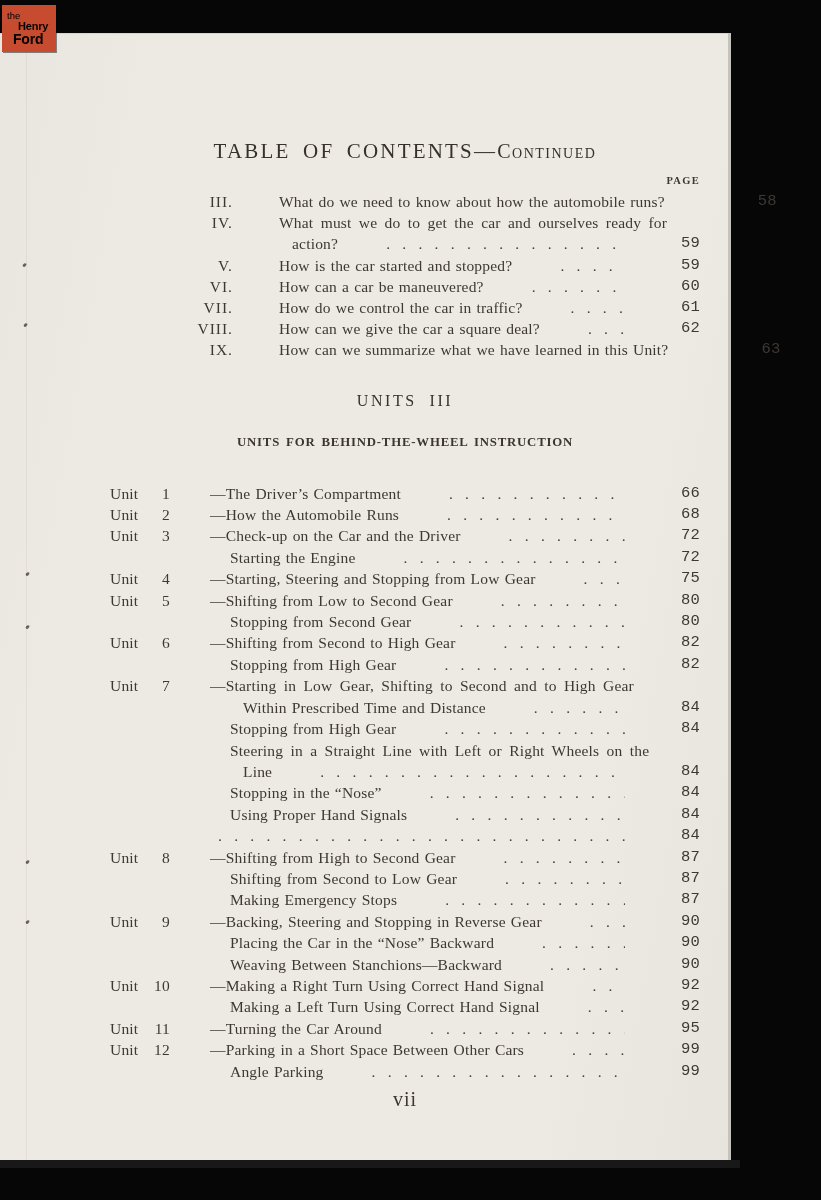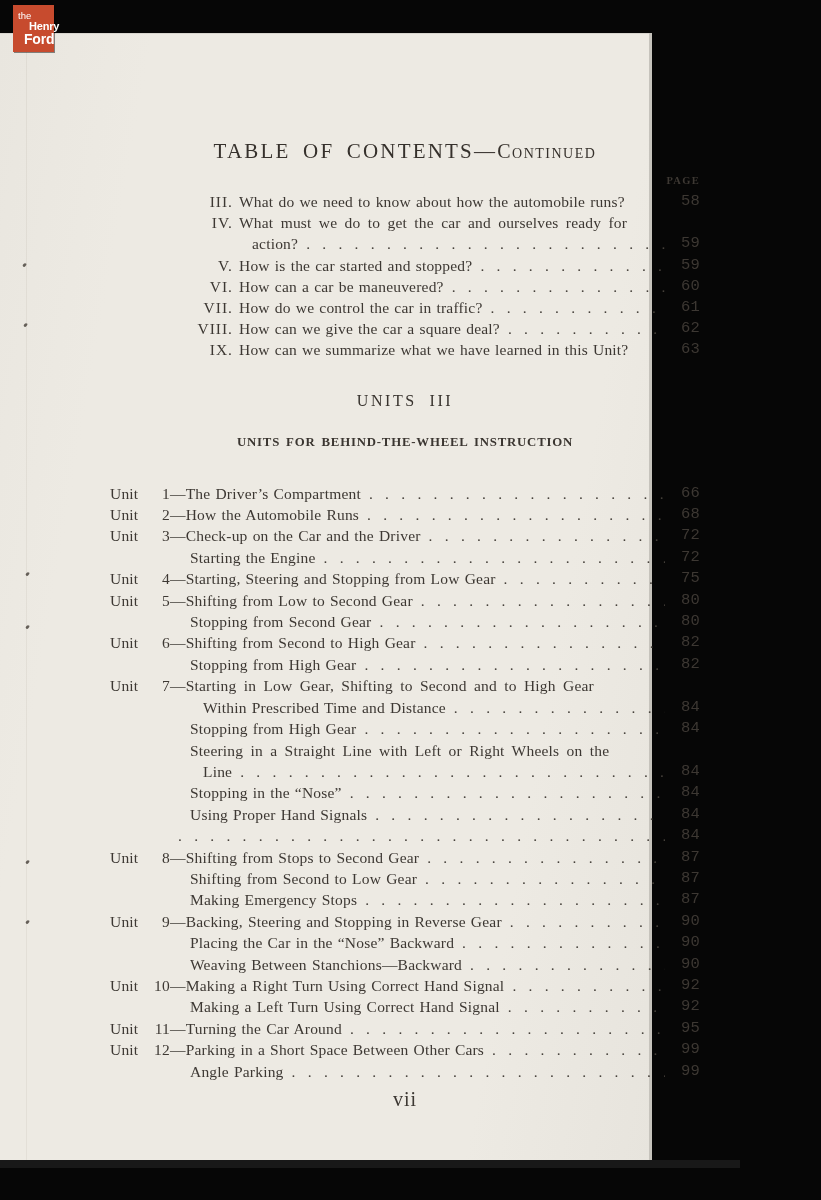--- a/index.html
+++ b/index.html
@@ -6,44 +6,44 @@
   body{
     width:821px;height:1200px;
     background:#060606;
     position:relative;
     overflow:hidden;
     font-family:"Liberation Serif","DejaVu Serif",serif;
   }
   
   .page{
     position:absolute;left:0;top:33px;
-    width:652px;height:1129px;
+    width:731px;height:1129px;
     background:linear-gradient(100deg,#e9e6df 0%,#edeae3 18%,#edeae3 78%,#e7e4dd 100%);
     box-shadow:inset -3px 0 0 #c6c3bc, inset 0 -2px 0 #bbb8b1, inset 0 1px 0 #d8d5ce;
     color:#3d3833;
   }
   .page-shadow{
     position:absolute;left:0;top:1160px;width:740px;height:8px;
     background:#181818;
   }
   .crease{
     position:absolute;left:26px;top:0;width:1px;height:100%;
     background:rgba(60,50,40,0.06);
   }
   .speck{
     position:absolute;width:3px;height:4px;border-radius:70% 30% 60% 40%;
     background:#4c463f;opacity:.85;transform:rotate(28deg);
   }
   
   .logo{
-    position:absolute;left:13px;top:5px;width:41px;height:47px;
+    position:absolute;left:2px;top:5px;width:54px;height:47px;
     background:#c74b2e;
     box-shadow:1px 1px 0 rgba(0,0,0,.45);
     font-family:"Liberation Sans","DejaVu Sans",sans-serif;
-    color:#ffffff;
+    color:#000000;
   }
   .logo .the{position:absolute;left:5px;top:5px;font-size:9.5px;font-weight:400;}
   .logo .henry{position:absolute;left:16px;top:15px;font-size:11px;font-weight:700;letter-spacing:-.2px;}
   .logo .ford{position:absolute;left:11px;top:26px;font-size:14px;font-weight:700;letter-spacing:-.2px;}
   
   .content{
     position:relative;
     margin-left:110px;width:590px;
     font-size:15.5px;word-spacing:1px;letter-spacing:.2px;
   }
@@ -55,21 +55,21 @@
   }
   .title .sc{font-variant:small-caps;font-size:20px;letter-spacing:1.5px;}
   .pagelabel{
     margin-top:11px;text-align:right;line-height:13px;
     font-size:10.5px;font-weight:700;letter-spacing:1.3px;color:#3d3833;
   }
   .roman-list{margin-top:4px;}
   .roman-list .row{line-height:21.2px;}
   .units-list{margin-top:32px;}
   .units-list .row{line-height:21.4px;}
-  .row{display:flex;align-items:center;white-space:nowrap;}
+  .row{display:flex;align-items:center;white-space:nowrap;gap:40px;}
   .num-col{flex:none;width:123px;text-align:right;letter-spacing:1px;}
   .row .txt{flex:none;margin-left:6px;}
   .units-list .row .txt{margin-left:0;}
   .cont-roman{margin-left:19px !important;}
   .ind1{margin-left:20px !important;}
   .ind2{margin-left:33px !important;}
   .justify{word-spacing:3.2px;}
   .unit-col{flex:none;width:60px;display:flex;justify-content:space-between;}
   .leader{
     flex:1 1 auto;min-width:8px;overflow:hidden;white-space:nowrap;
@@ -271,21 +271,21 @@
         <div class="row">
           <span class="unit-col"></span>
           <span class="leader"></span>
           <span class="pg">84</span>
         </div>
         <div class="row">
           <span class="unit-col">
             <span>Unit</span>
             <span>8</span>
           </span>
-          <span class="txt">—Shifting from Stops to Second Gear</span>
+          <span class="txt">—Shifting from High to Second Gear</span>
           <span class="leader"></span>
           <span class="pg">87</span>
         </div>
         <div class="row">
           <span class="unit-col"></span>
           <span class="txt ind1">Shifting from Second to Low Gear</span>
           <span class="leader"></span>
           <span class="pg">87</span>
         </div>
         <div class="row">

